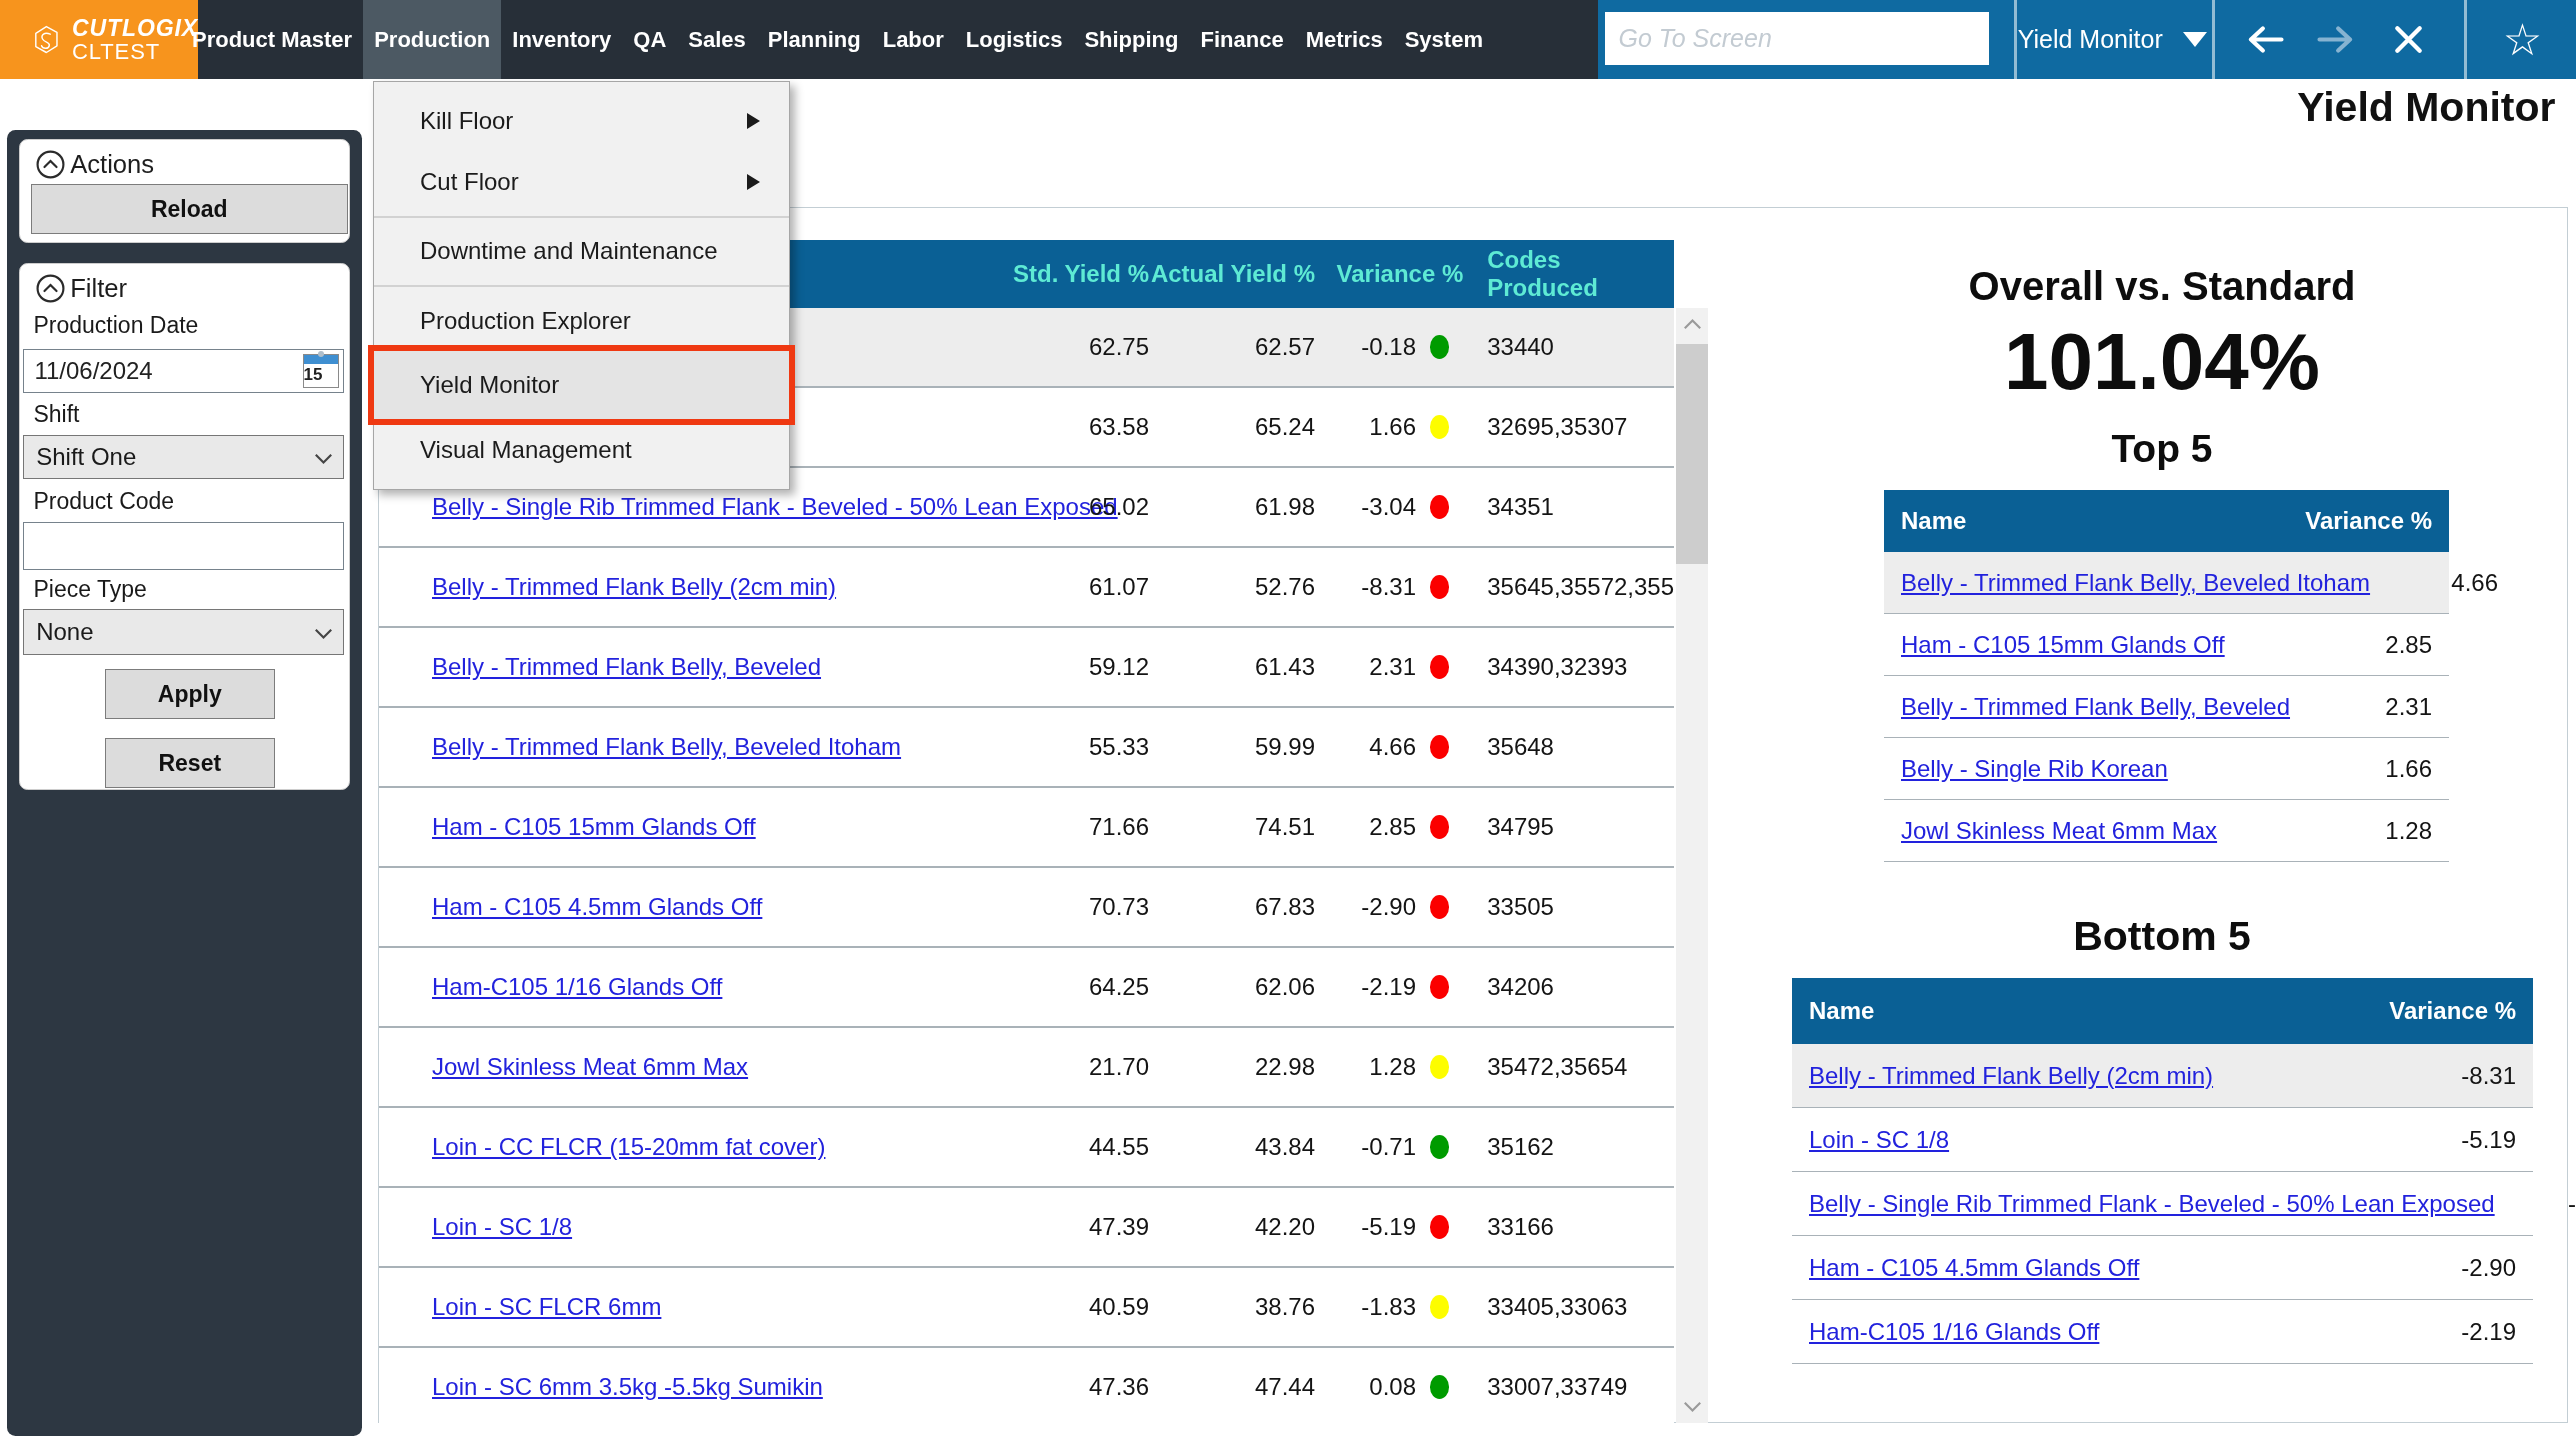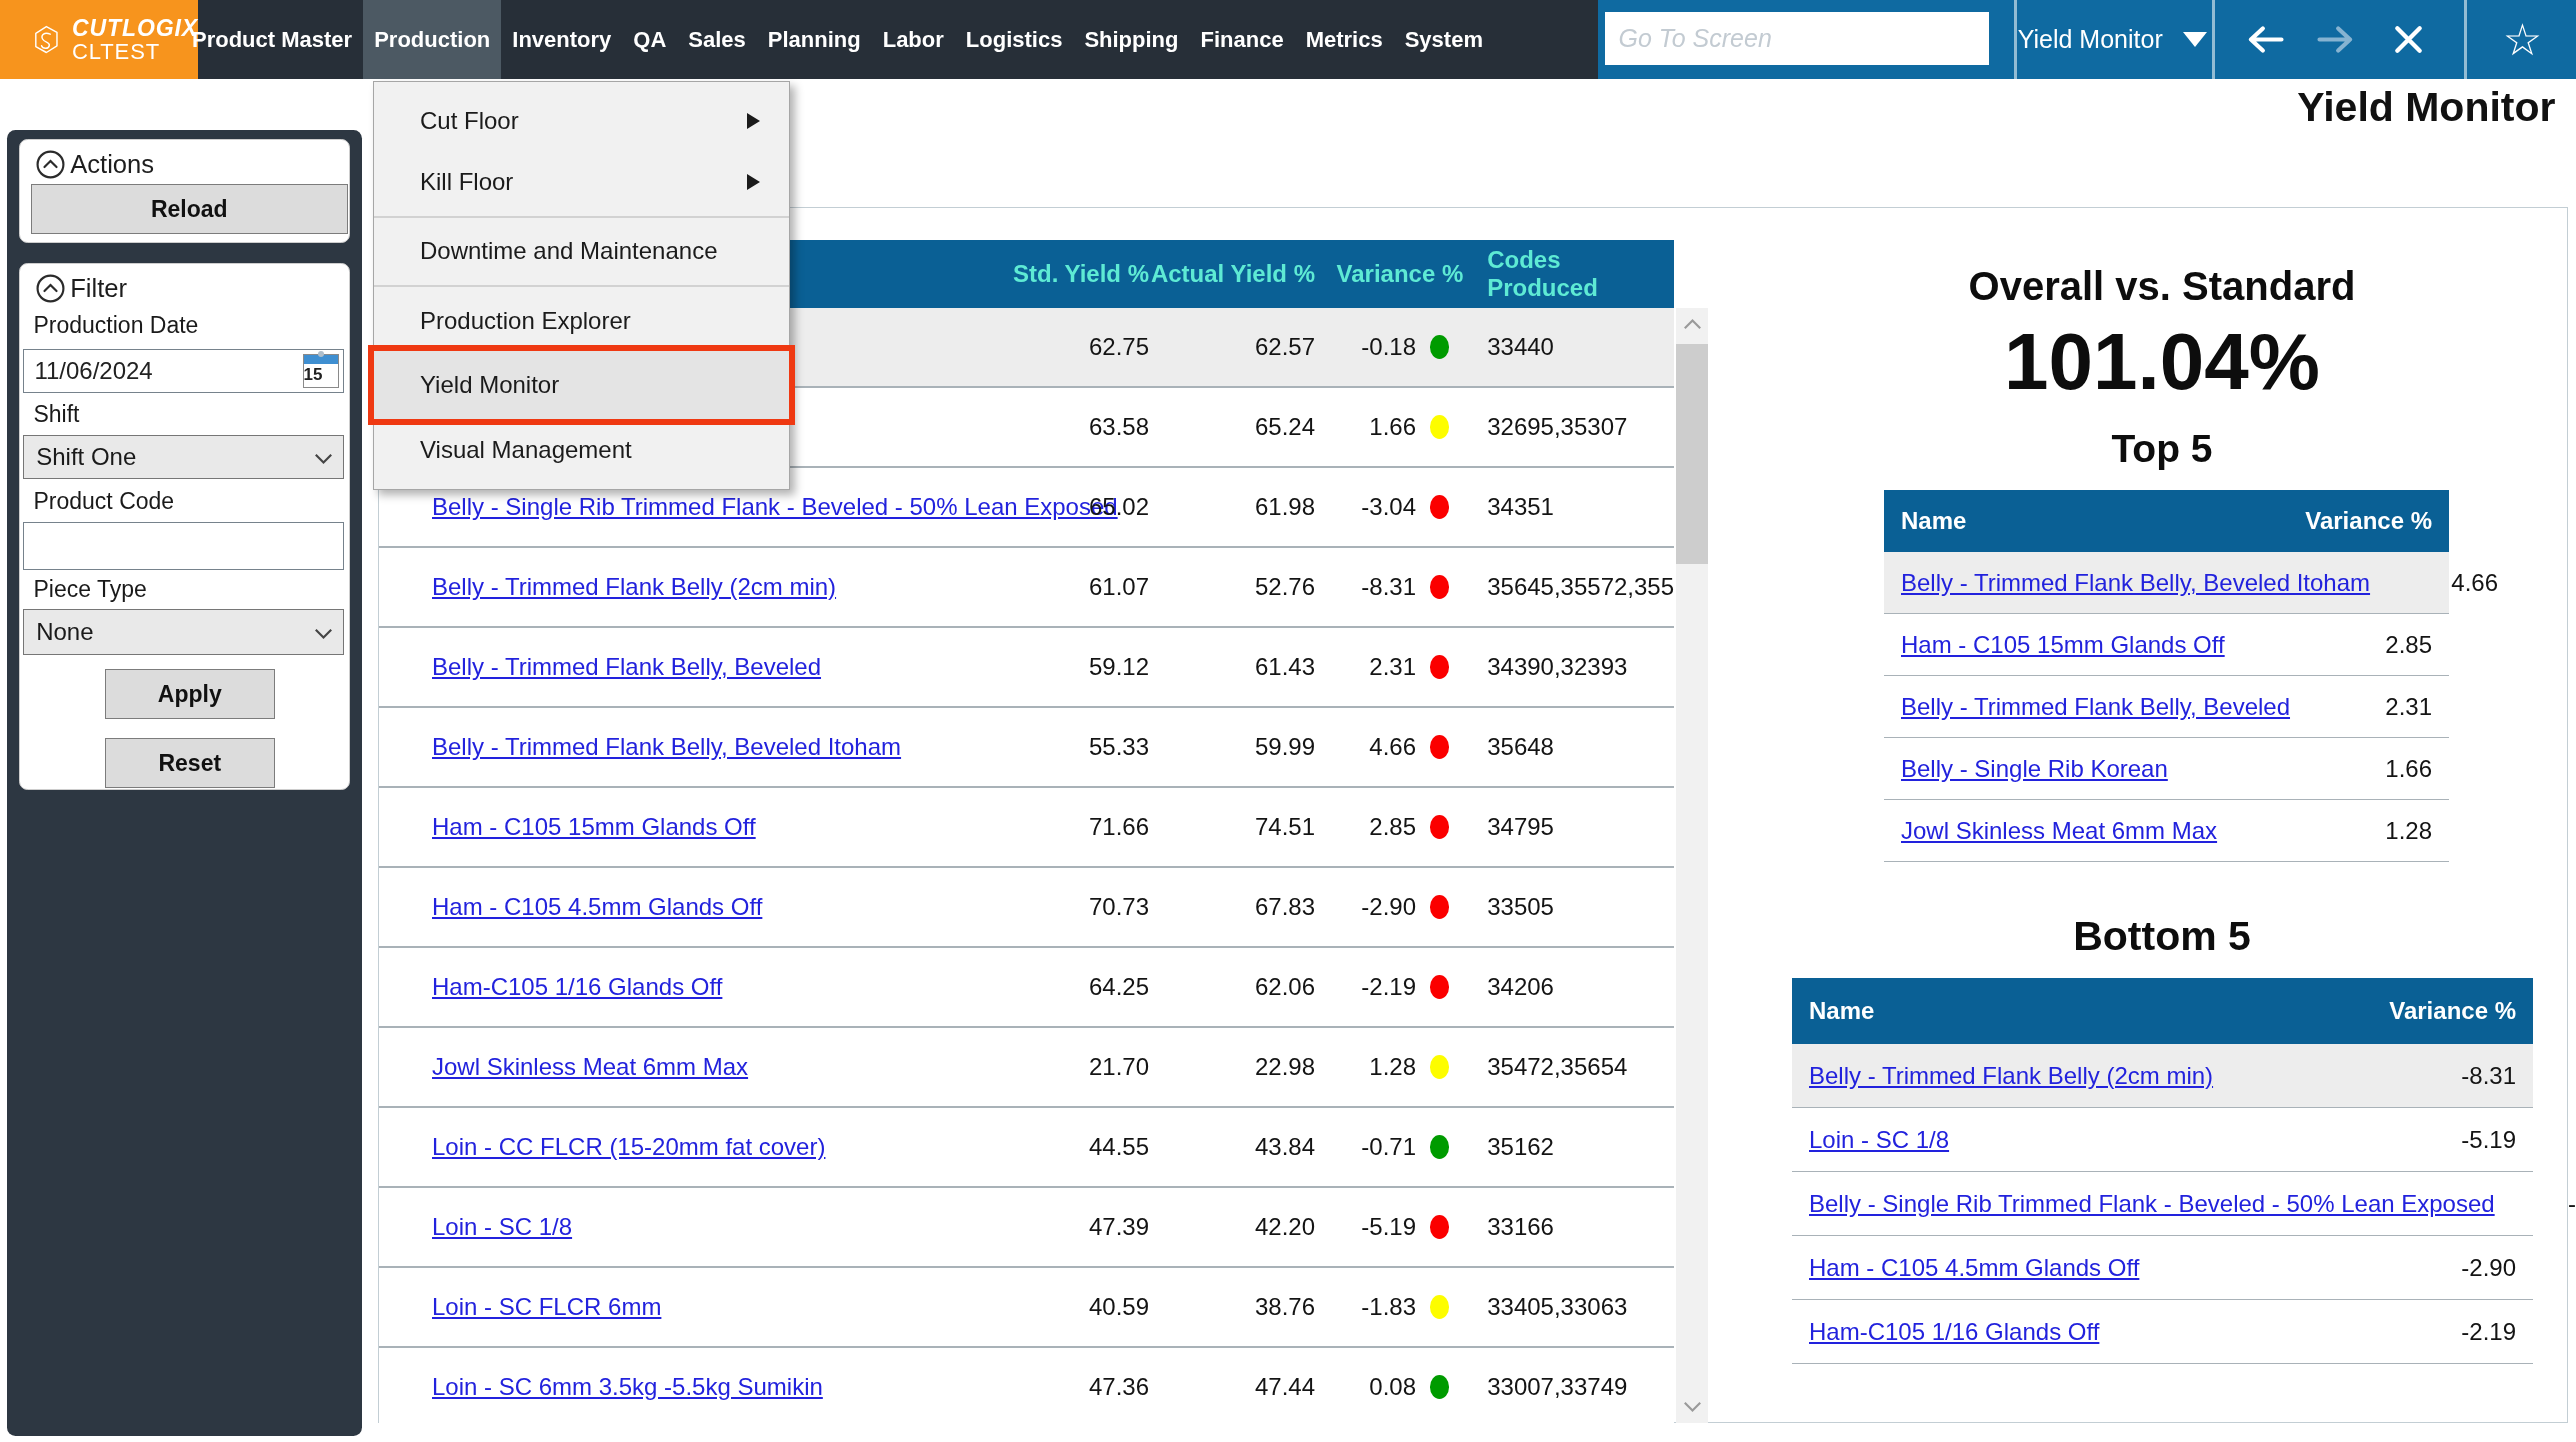--- a/index.html
+++ b/index.html
@@ -435,25 +435,25 @@
             </svg>
         </span>
       </div>
       <div class="btn" id="apply-btn">Apply</div>
       <div class="btn" id="reset-btn">Reset</div>
     </div>
   </div>
 
   <div class="menu" id="menu-items">
       <div class="menu-item">
+        <span>Kill Floor</span>
+        <span class="submenu-arrow"></span>
+      </div>
+      <div class="menu-item">
         <span>Cut Floor</span>
-        <span class="submenu-arrow"></span>
-      </div>
-      <div class="menu-item">
-        <span>Kill Floor</span>
         <span class="submenu-arrow"></span>
       </div>
       <div class="menu-sep"></div>
       <div class="menu-item">
         <span>Downtime and Maintenance</span>
       </div>
       <div class="menu-sep"></div>
       <div class="menu-item">
         <span>Production Explorer</span>
       </div>

